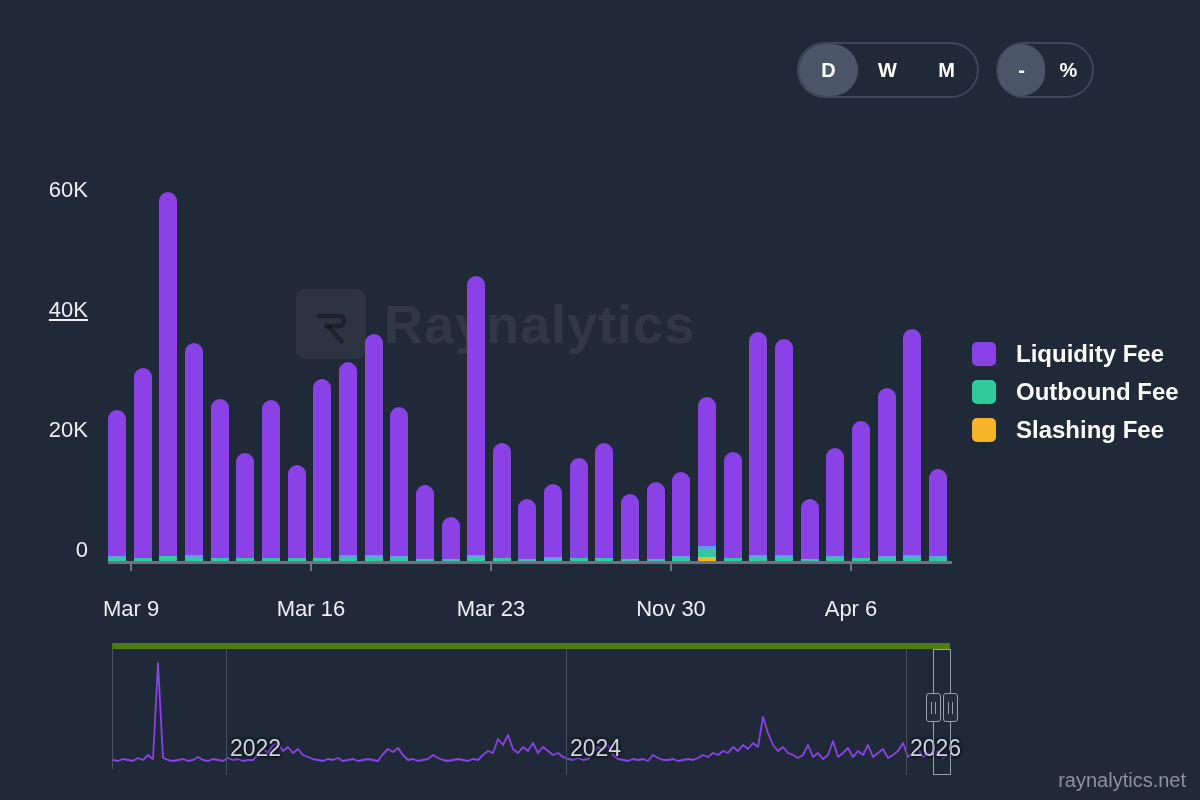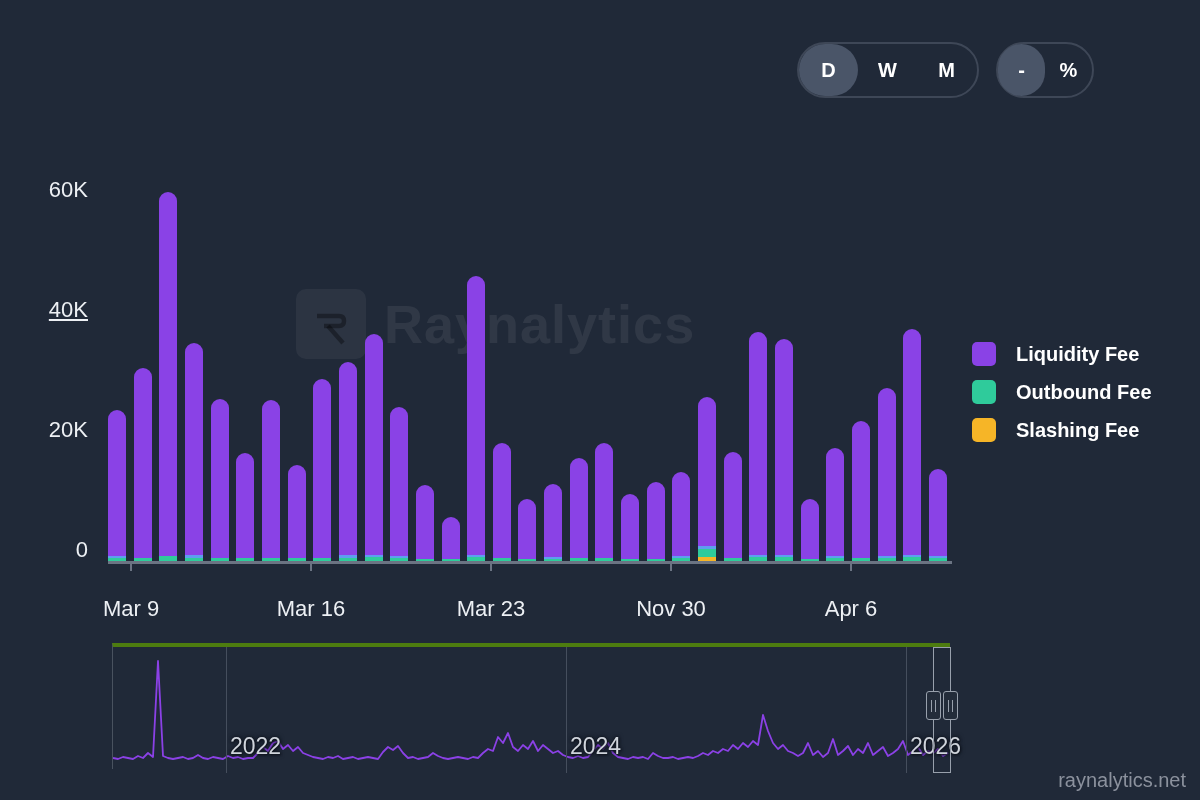--- a/index.html
+++ b/index.html
@@ -29,24 +29,24 @@
   .axis-line { position:absolute; left:108px; top:561px; width:844px; height:3px; background:#6b7483; }
   .x-tick { position:absolute; top:564px; width:2px; height:7px; background:#6b7483; }
   .bar { position:absolute; display:flex; flex-direction:column; overflow:hidden; }
   .seg-liquidity { flex:1 1 auto; border-radius:9px 9px 0 0; }
   .seg { flex:0 0 auto; }
 
   
   .legend { position:absolute; left:972px; top:342px; z-index:3; }
   .legend-row { display:flex; align-items:center; gap:20px; height:24px; margin-bottom:14px; }
   .swatch { width:24px; height:24px; border-radius:5px; flex:0 0 auto; }
-  .legend-label { color:#ffffff; font-size:20px; font-weight:700; white-space:nowrap; }
-
-  
-  .navigator { position:absolute; left:112px; top:643px; width:838px; height:126px; border-top:4px solid #4d7c0f; border-left:1px solid #49525f; z-index:2; }
+  .legend-label { color:#ffffff; font-size:24px; font-weight:700; white-space:nowrap; }
+
+  
+  .navigator { position:absolute; left:112px; top:643px; width:838px; height:126px; border-top:6px solid #4d7c0f; border-left:1px solid #49525f; z-index:2; }
   .nav-grid { position:absolute; top:0; width:1px; height:126px; background:#454e5d; }
   .nav-year { position:absolute; top:86px; font-size:23px; font-weight:500; color:#cfd4db; text-shadow:0 0 5px #10151f, 0 0 3px #10151f, 1px 1px 2px #10151f; }
   .nav-window { position:absolute; top:0; height:126px; border:1px solid #98a0ac; }
   .nav-stem { position:absolute; top:0; width:1px; height:126px; background:#98a0ac; }
   .nav-handle { position:absolute; top:44px; width:15px; height:29px; background:#232c3a; border:1px solid #98a0ac; border-radius:3px; display:flex; align-items:center; justify-content:center; gap:3px; cursor:ew-resize; }
   .grip { width:1px; height:12px; background:#98a0ac; }
 
   .footer-site { position:absolute; right:14px; bottom:8px; color:#8b919d; font-size:20px; }
 </style>
 </head>

